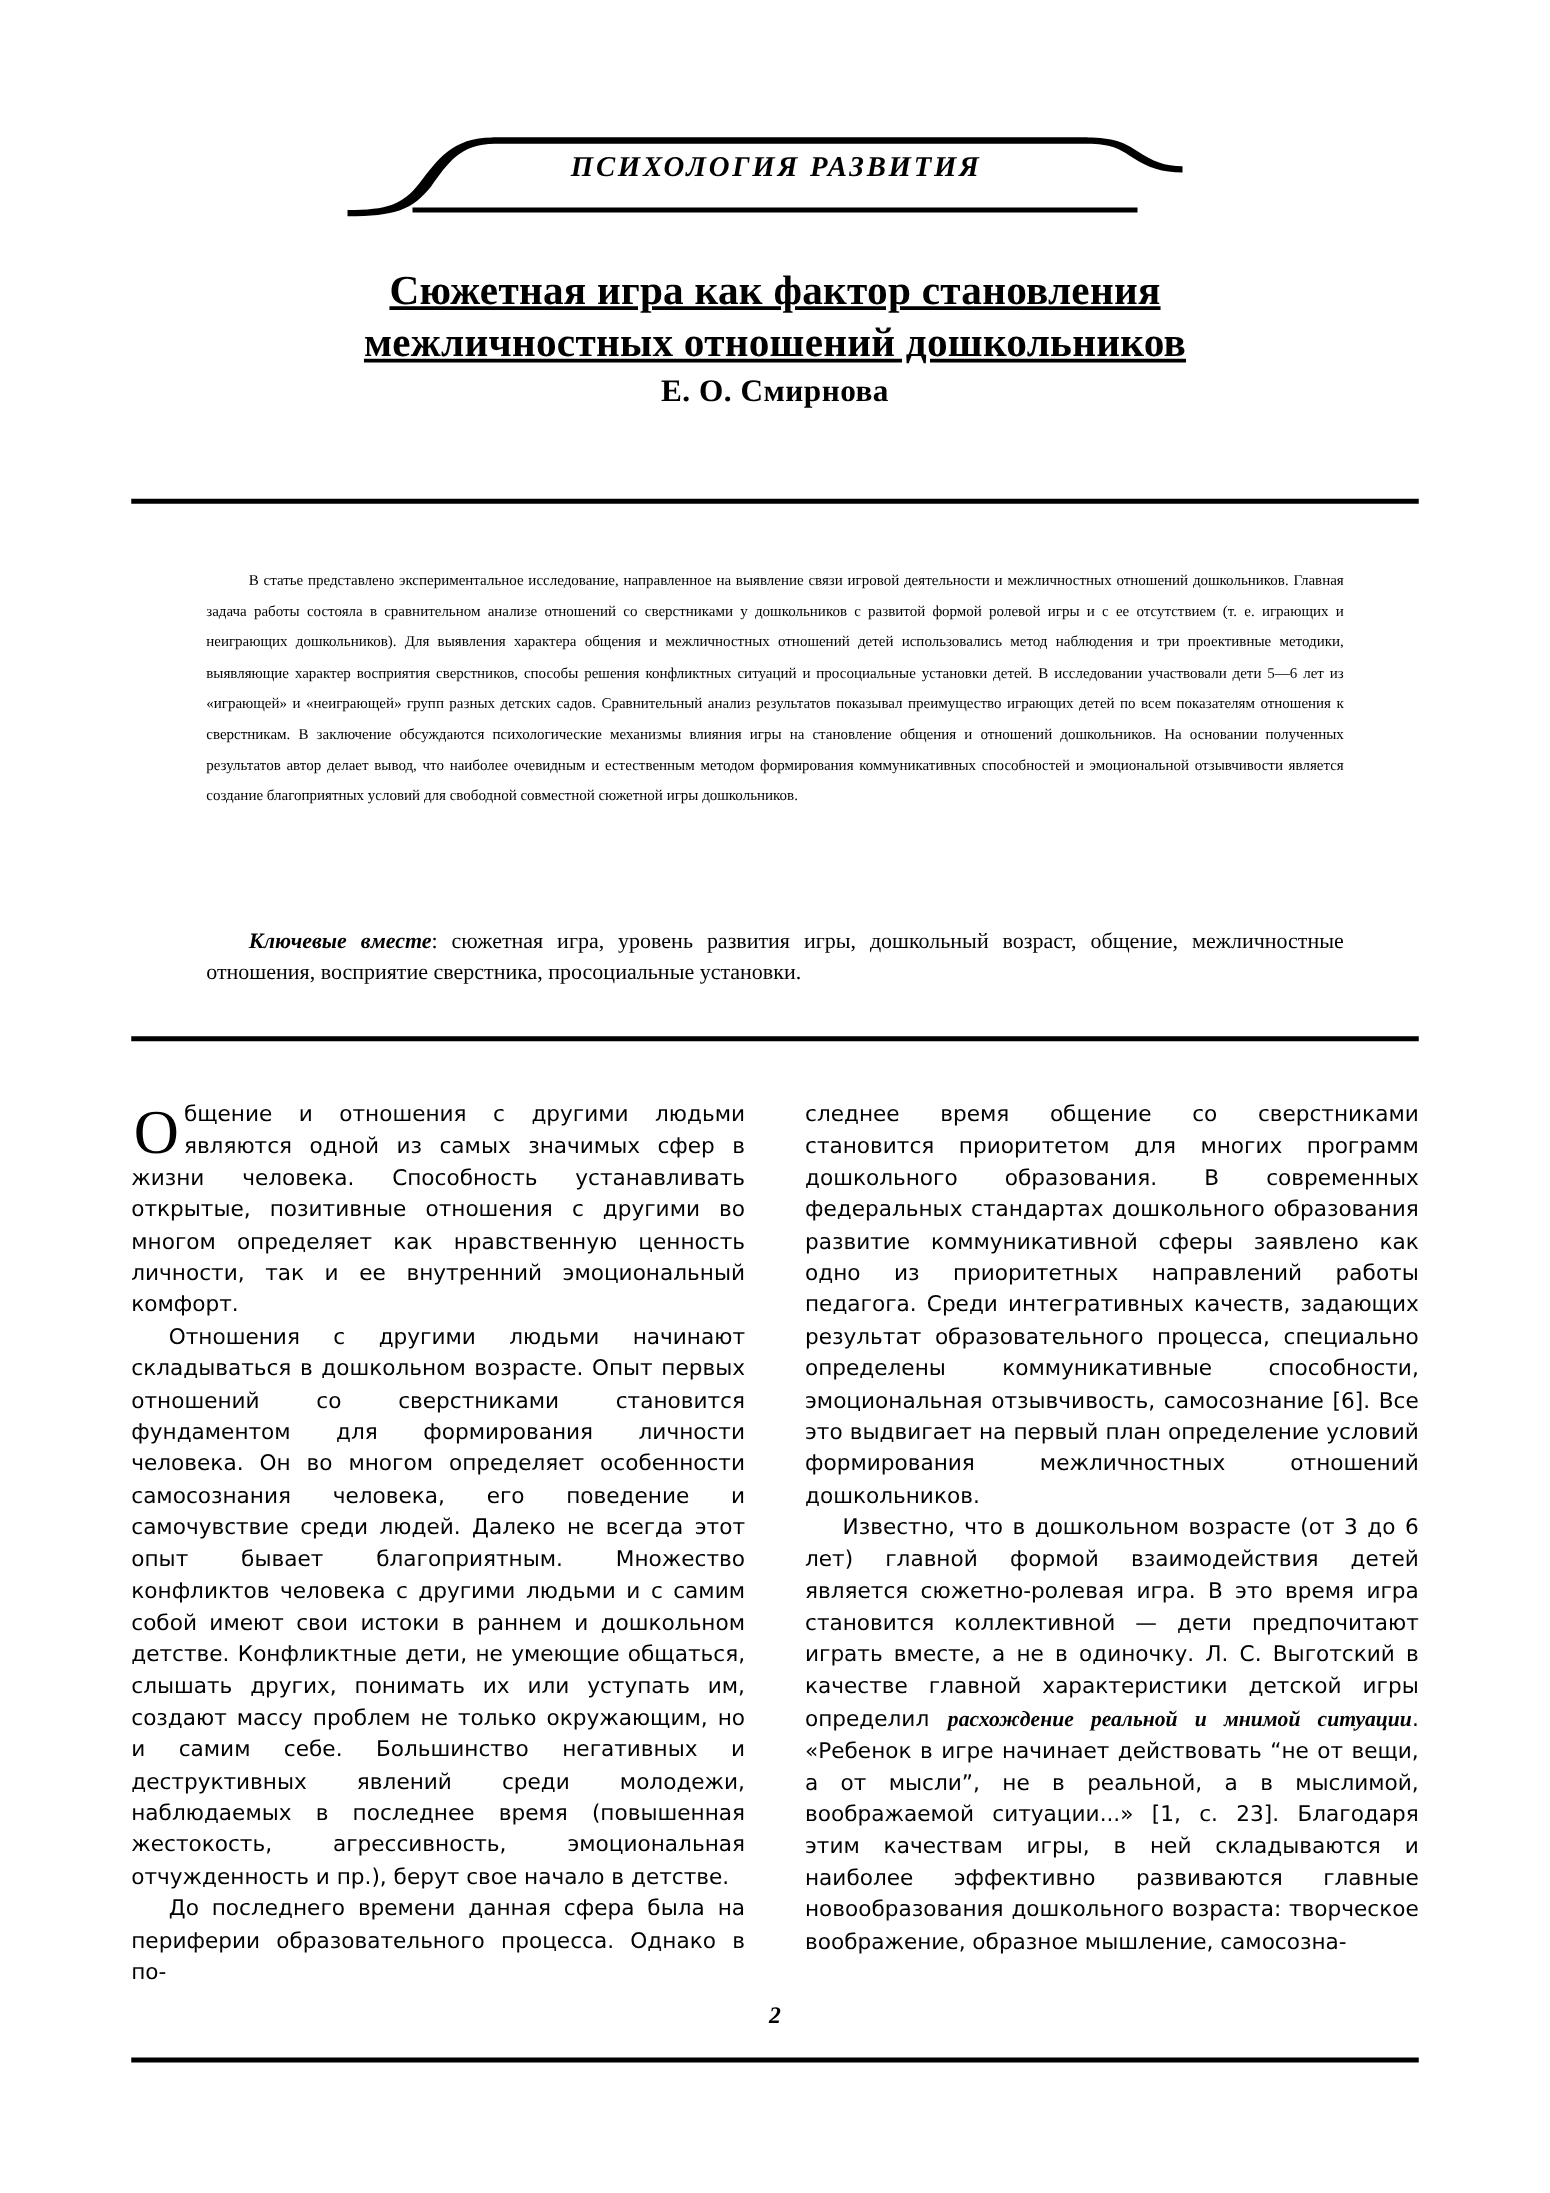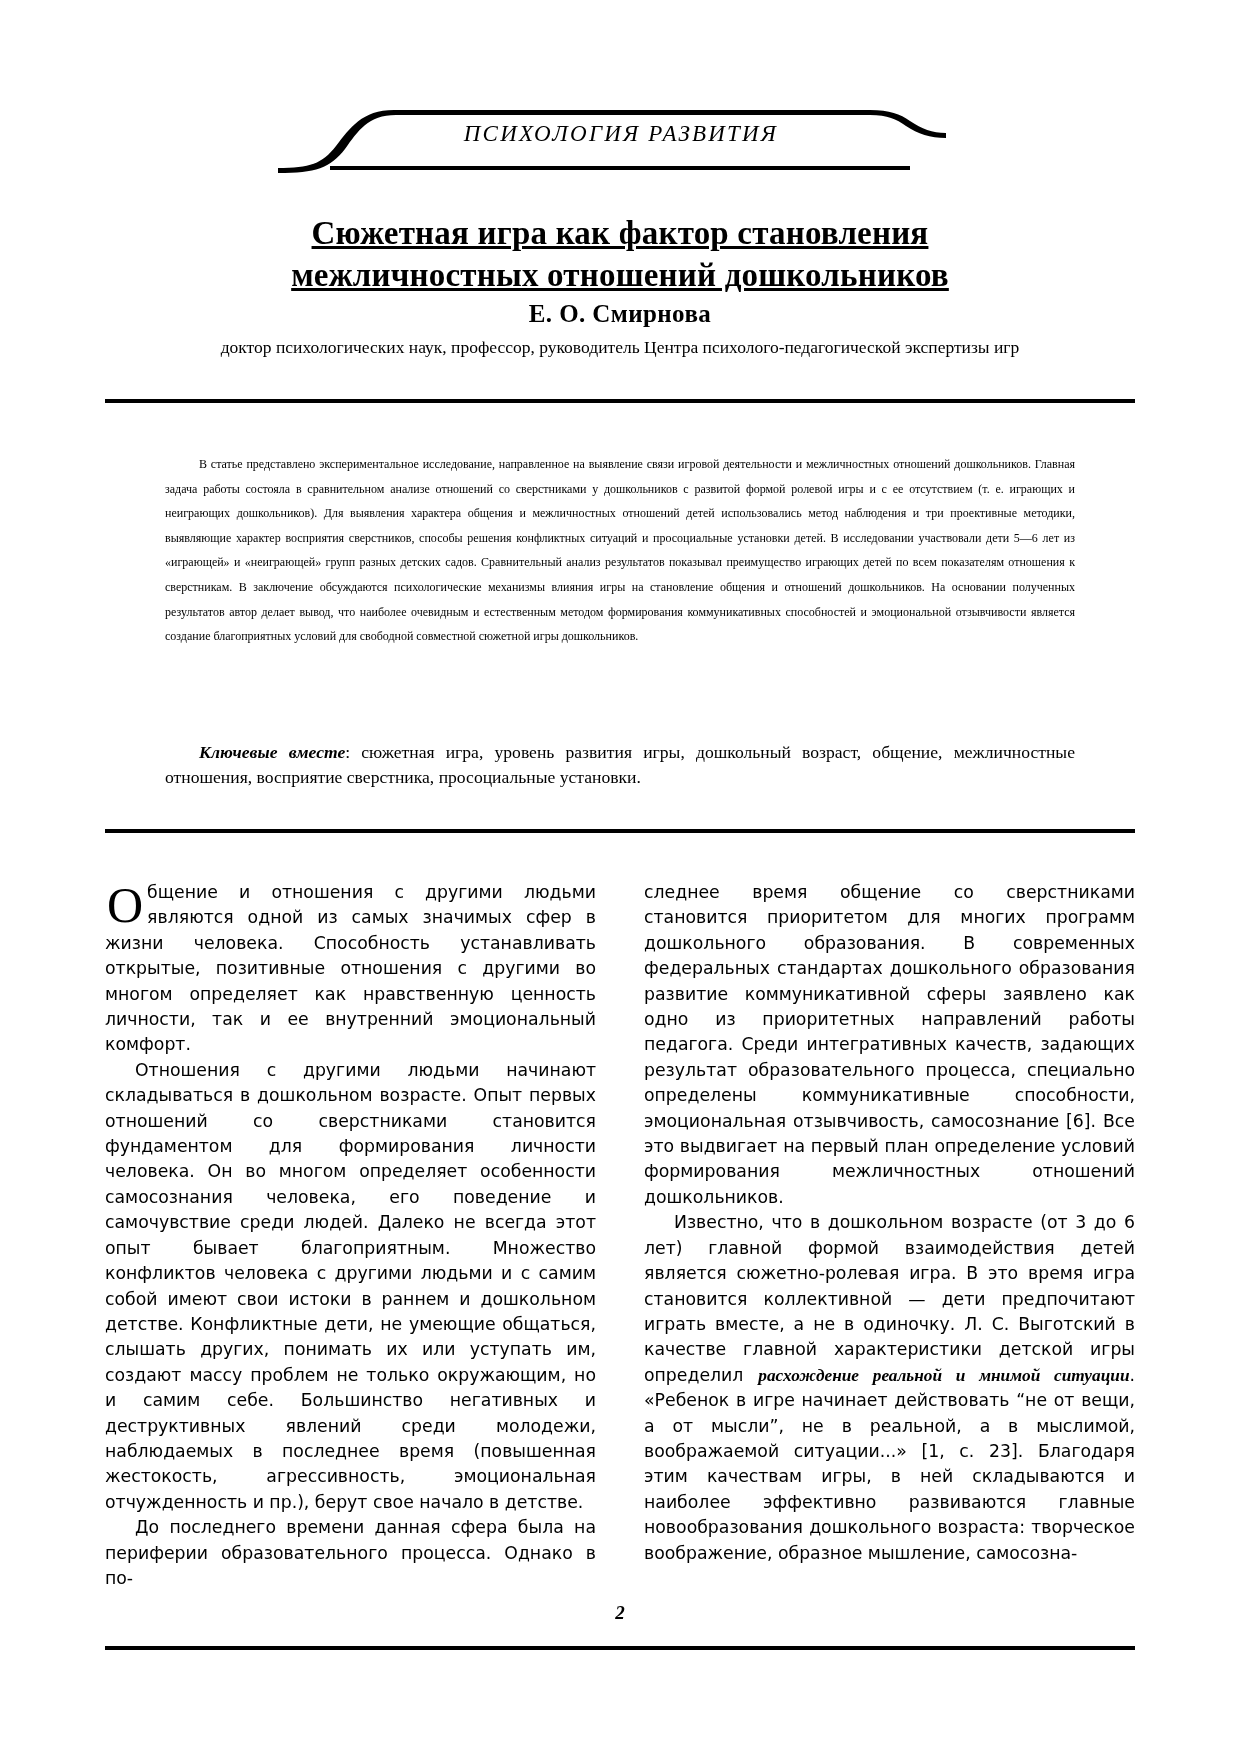--- a/index.html
+++ b/index.html
@@ -35,21 +35,21 @@
   .banner-title {
     position: absolute;
     left: 0; top: 0;
     width: 680px;
     height: 86px;
     display: flex;
     align-items: center;
     justify-content: center;
     font-family: "Liberation Serif", "DejaVu Serif", serif;
     font-style: italic;
-    font-weight: 400;
+    font-weight: 700;
     font-size: 23px;
     letter-spacing: 2.2px;
     padding-left: 22px;
     box-sizing: border-box;
     padding-top: 6px;
   }
 
   
   .title-block {
     position: absolute;
@@ -200,21 +200,20 @@
     <div class="banner-title">ПСИХОЛОГИЯ  РАЗВИТИЯ</div>
   </div>
 
   <div class="title-block">
     <div class="doc-title">
       <div>Сюжетная игра как фактор становления</div>
       <div>межличностных отношений дошкольников</div>
     </div>
     <div class="author">Е. О. Смирнова</div>
     <div class="affil">
-      <div>доктор психологических наук, профессор, руководитель Центра психолого-педагогической экспертизы игр</div>
     </div>
   </div>
 
   <div class="rule rule-top"></div>
   <div class="rule rule-mid"></div>
   <div class="rule rule-bot"></div>
 
   <div class="abstract">В статье представлено экспериментальное исследование, направленное на выявление связи игровой деятельности и межличностных отношений дошкольников. Главная задача работы состояла в сравнительном анализе отношений со сверстниками у дошкольников с развитой формой ролевой игры и с ее отсутствием (т. е. играющих и неиграющих дошкольников). Для выявления характера общения и межличностных отношений детей использовались метод наблюдения и три проективные методики, выявляющие характер восприятия сверстников, способы решения конфликтных ситуаций и просоциальные установки детей. В исследовании участвовали дети 5—6 лет из «играющей» и «неиграющей» групп разных детских садов. Сравнительный анализ результатов показывал преимущество играющих детей по всем показателям отношения к сверстникам. В заключение обсуждаются психологические механизмы влияния игры на становление общения и отношений дошкольников. На основании полученных результатов автор делает вывод, что наиболее очевидным и естественным методом формирования коммуникативных способностей и эмоциональной отзывчивости является создание благоприятных условий для свободной совместной сюжетной игры дошкольников.</div>
 
   <div class="keywords">

